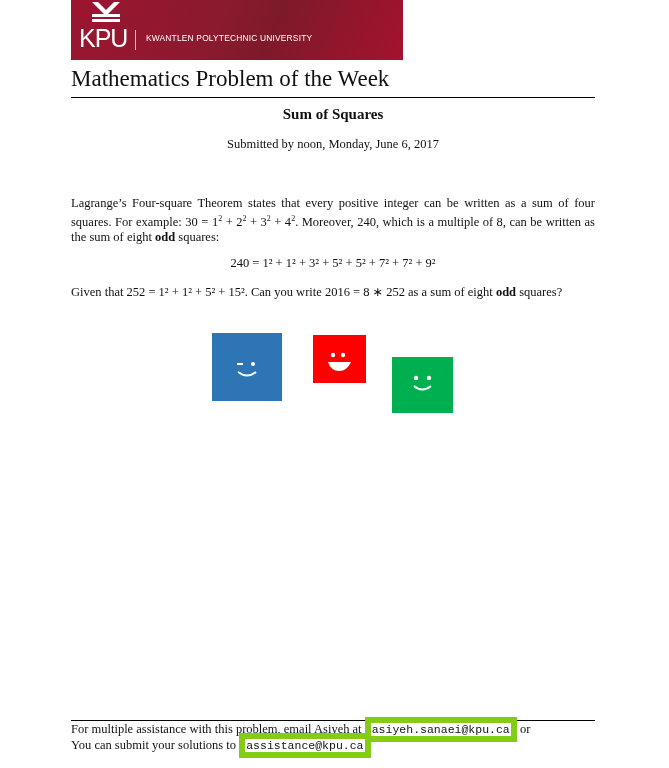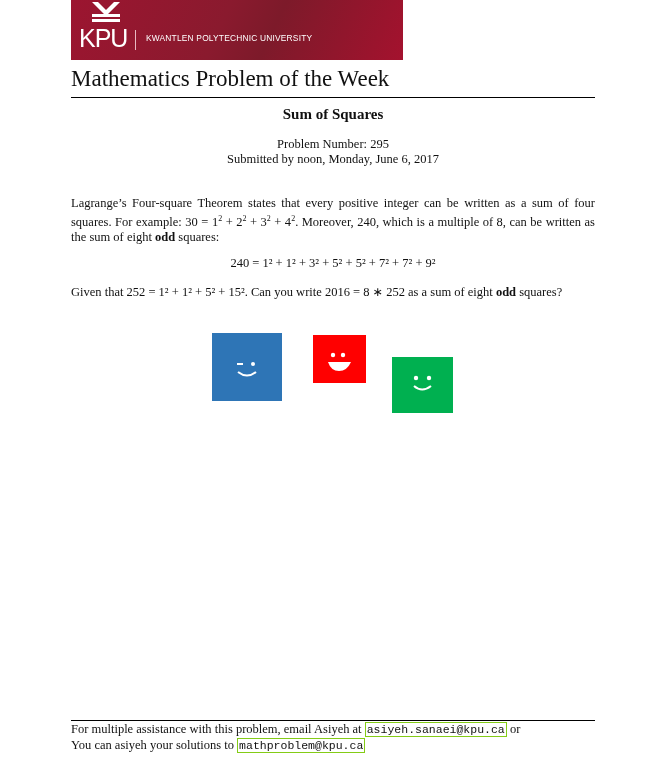--- a/index.html
+++ b/index.html
@@ -20,42 +20,41 @@
   .meta { position:absolute; left:71px; width:524px; top:137px; text-align:center;
           font-size:12.5px; line-height:15px; font-family:"Liberation Serif", serif; }
   .para { position:absolute; left:71px; width:524px; font-size:12.5px; line-height:15px;
           text-align:justify; font-family:Liberation Serif, serif; }
   .eq { position:absolute; left:71px; width:524px; top:256px; text-align:center;
         font-size:12.5px; font-family:"Liberation Serif", serif; }
   sup { font-size:8px; }
   .sq { position:absolute; }
   .footer { position:absolute; left:71px; top:722px; font-size:12.5px; line-height:15.5px;
             font-family:"Liberation Serif", serif; }
-  .mail { font-family:"Liberation Mono", monospace; font-size:11.5px; border:1px solid #84cc16; padding:0 1px; }
+  .mail { font-family:"Liberation Mono", monospace; font-size:11.5px; border:6px solid #84cc16; padding:0 1px; }
 </style>
 </head>
 <body>
 
 <div class="banner">
   <svg class="k" viewBox="0 0 28 22">
     <polygon points="0,0 6,0 14,8 22,0 28,0 16,12 28,12 28,15 0,15 0,12 12,12" fill="#fff"></polygon>
     <rect x="0" y="17" width="28" height="3" fill="#fff"></rect>
   </svg>
   <div class="kpu">KPU</div>
   <div class="sep"></div>
   <div class="uni">KWANTLEN POLYTECHNIC UNIVERSITY</div>
 </div>
 
 <div class="title">Mathematics Problem of the Week</div>
 <div class="rule" style="top:97px"></div>
 
 <div class="subtitle">Sum of Squares</div>
 
 <div class="meta">
-  <div>Problem Number: 295</div>
   <div>Submitted by noon, Monday, June 6, 2017</div>
 </div>
 
 <div class="para" style="top:196px"><span>Lagrange’s Four-square Theorem states that every positive integer can be written as a sum of four squares. For example: 30 = 1</span><sup>2</sup><span> + 2</span><sup>2</sup><span> + 3</span><sup>2</sup><span> + 4</span><sup>2</sup><span>. Moreover, 240, which is a multiple of 8, can be written as the sum of eight </span><b>odd</b><span> squares:</span></div>
 
 <div class="eq">240 = 1² + 1² + 3² + 5² + 5² + 7² + 7² + 9²</div>
 
 <div class="para" style="top:285px"><span>Given that 252 = 1² + 1² + 5² + 15².  Can you write 2016 = 8 ∗ 252 as a sum of eight </span><b>odd</b><span> squares?</span></div>
 
 <svg class="sq" style="left:212px;top:333px" width="70" height="68">
@@ -73,14 +72,14 @@
 <svg class="sq" style="left:392px;top:357px" width="61" height="56">
   <rect width="61" height="56" fill="#00b050"></rect>
   <circle cx="24" cy="21" r="2.2" fill="#fff"></circle>
   <circle cx="37" cy="21" r="2.2" fill="#fff"></circle>
   <path d="M22 29 Q30 36 39 29" stroke="#fff" stroke-width="2" fill="none"></path>
 </svg>
 
 <div class="rule" style="top:720px"></div>
 <div class="footer">
   <div><span>For multiple assistance with this problem, email Asiyeh at </span><a class="mail">asiyeh.sanaei@kpu.ca</a><span> or</span></div>
-  <div><span>You can asiyeh your solutions to </span><a class="mail">mathproblem@kpu.ca</a></div>
+  <div><span>You can submit your solutions to </span><a class="mail">assistance@kpu.ca</a></div>
 </div>
 
 </body></html>

